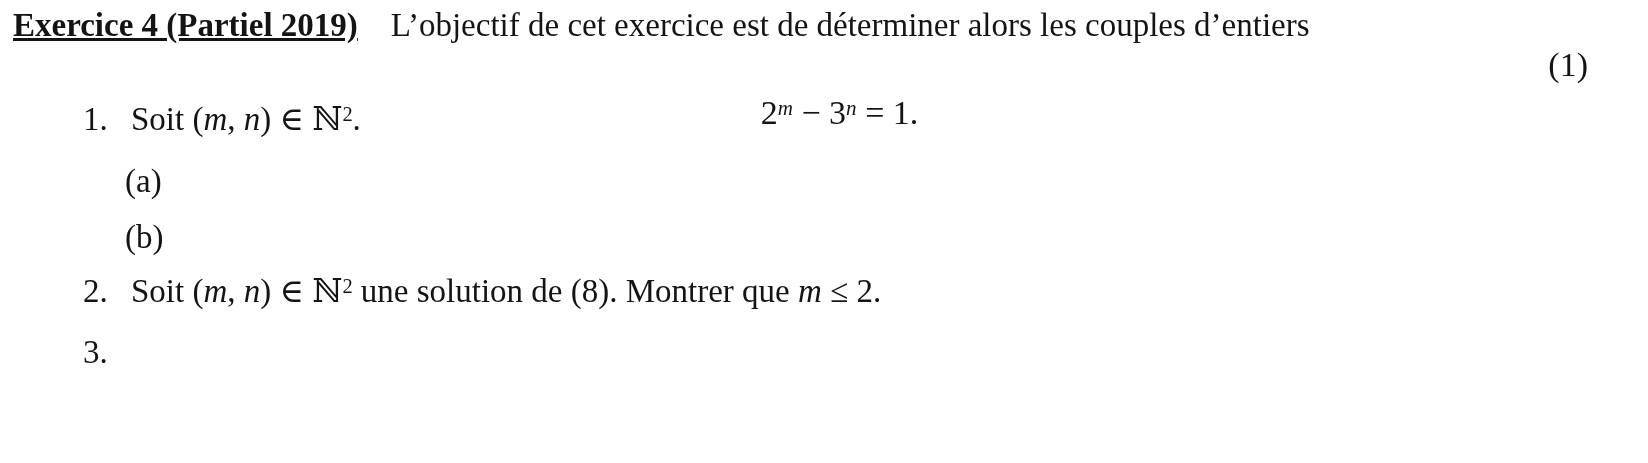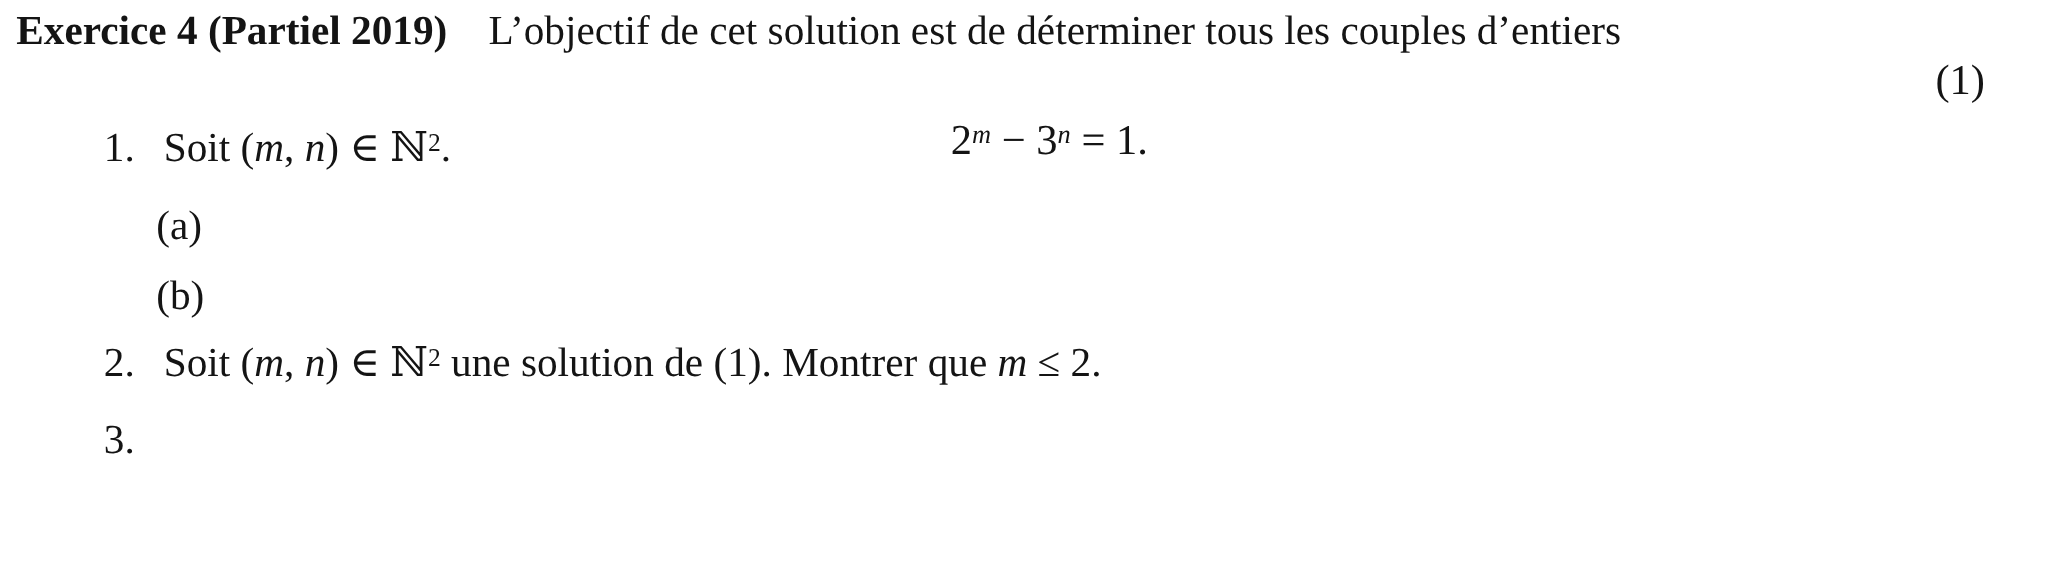--- a/index.html
+++ b/index.html
@@ -8,21 +8,21 @@
   body {
     width: 1648px; height: 463px; overflow: hidden;
   }
   .doc {
     font-family: "Liberation Serif", "DejaVu Serif", "DejaVu Sans", serif;
     font-size: 33px;
     color: #141414;
     padding: 0 16px 0 13px;
   }
   .line { line-height: 51px; white-space: pre; }
-  .b { font-weight: 700; }
+  .b { font-weight: 700; text-decoration: underline; }
   .i { font-style: italic; }
   .sup {
     font-size: 62%;
     vertical-align: 0.42em;
     line-height: 0;
   }
   .eqrow {
     position: relative;
     margin-top: -10px;
     height: 48px;
@@ -43,21 +43,21 @@
   .list .item:nth-child(2) { margin-bottom: 12px; }
   .list .item:nth-child(3) { margin-bottom: 10px; }
   .list .item:nth-child(4) { margin-bottom: 17px; }
 </style>
 </head>
 <body>
 
 <div class="doc">
 
   <div class="intro">
-    <div class="line"><span class="b">Exercice 4 (Partiel 2019)</span><span> L’objectif de cet solution est de déterminer tous les couples d’entiers</span></div>
+    <div class="line"><span class="b">Exercice 4 (Partiel 2019)</span><span> L’objectif de cet exercice est de déterminer alors les couples d’entiers</span></div>
   </div>
 
   <div class="eqrow">
     <span class="eq"><span>2</span><span class="sup i">m</span><span> − 3</span><span class="sup i">n</span><span> = 1.</span></span>
     <span class="eqnum">(1)</span>
   </div>
 
   <div class="list">
 
     <div class="item lvl1">
@@ -68,21 +68,21 @@
     <div class="item lvl2">
       <span class="label">(a)</span>
     </div>
 
     <div class="item lvl2">
       <span class="label">(b)</span>
     </div>
 
     <div class="item lvl1">
       <span class="label">2.</span>
-      <span class="content"><span>Soit (</span><span class="i">m</span><span>, </span><span class="i">n</span><span>) ∈ ℕ</span><span class="sup">2</span><span> une solution de (1). Montrer que </span><span class="i">m</span><span> ≤ 2.</span></span>
+      <span class="content"><span>Soit (</span><span class="i">m</span><span>, </span><span class="i">n</span><span>) ∈ ℕ</span><span class="sup">2</span><span> une solution de (8). Montrer que </span><span class="i">m</span><span> ≤ 2.</span></span>
     </div>
 
     <div class="item lvl1">
       <span class="label">3.</span>
     </div>
 
   </div>
 </div>
 
 </body></html>

